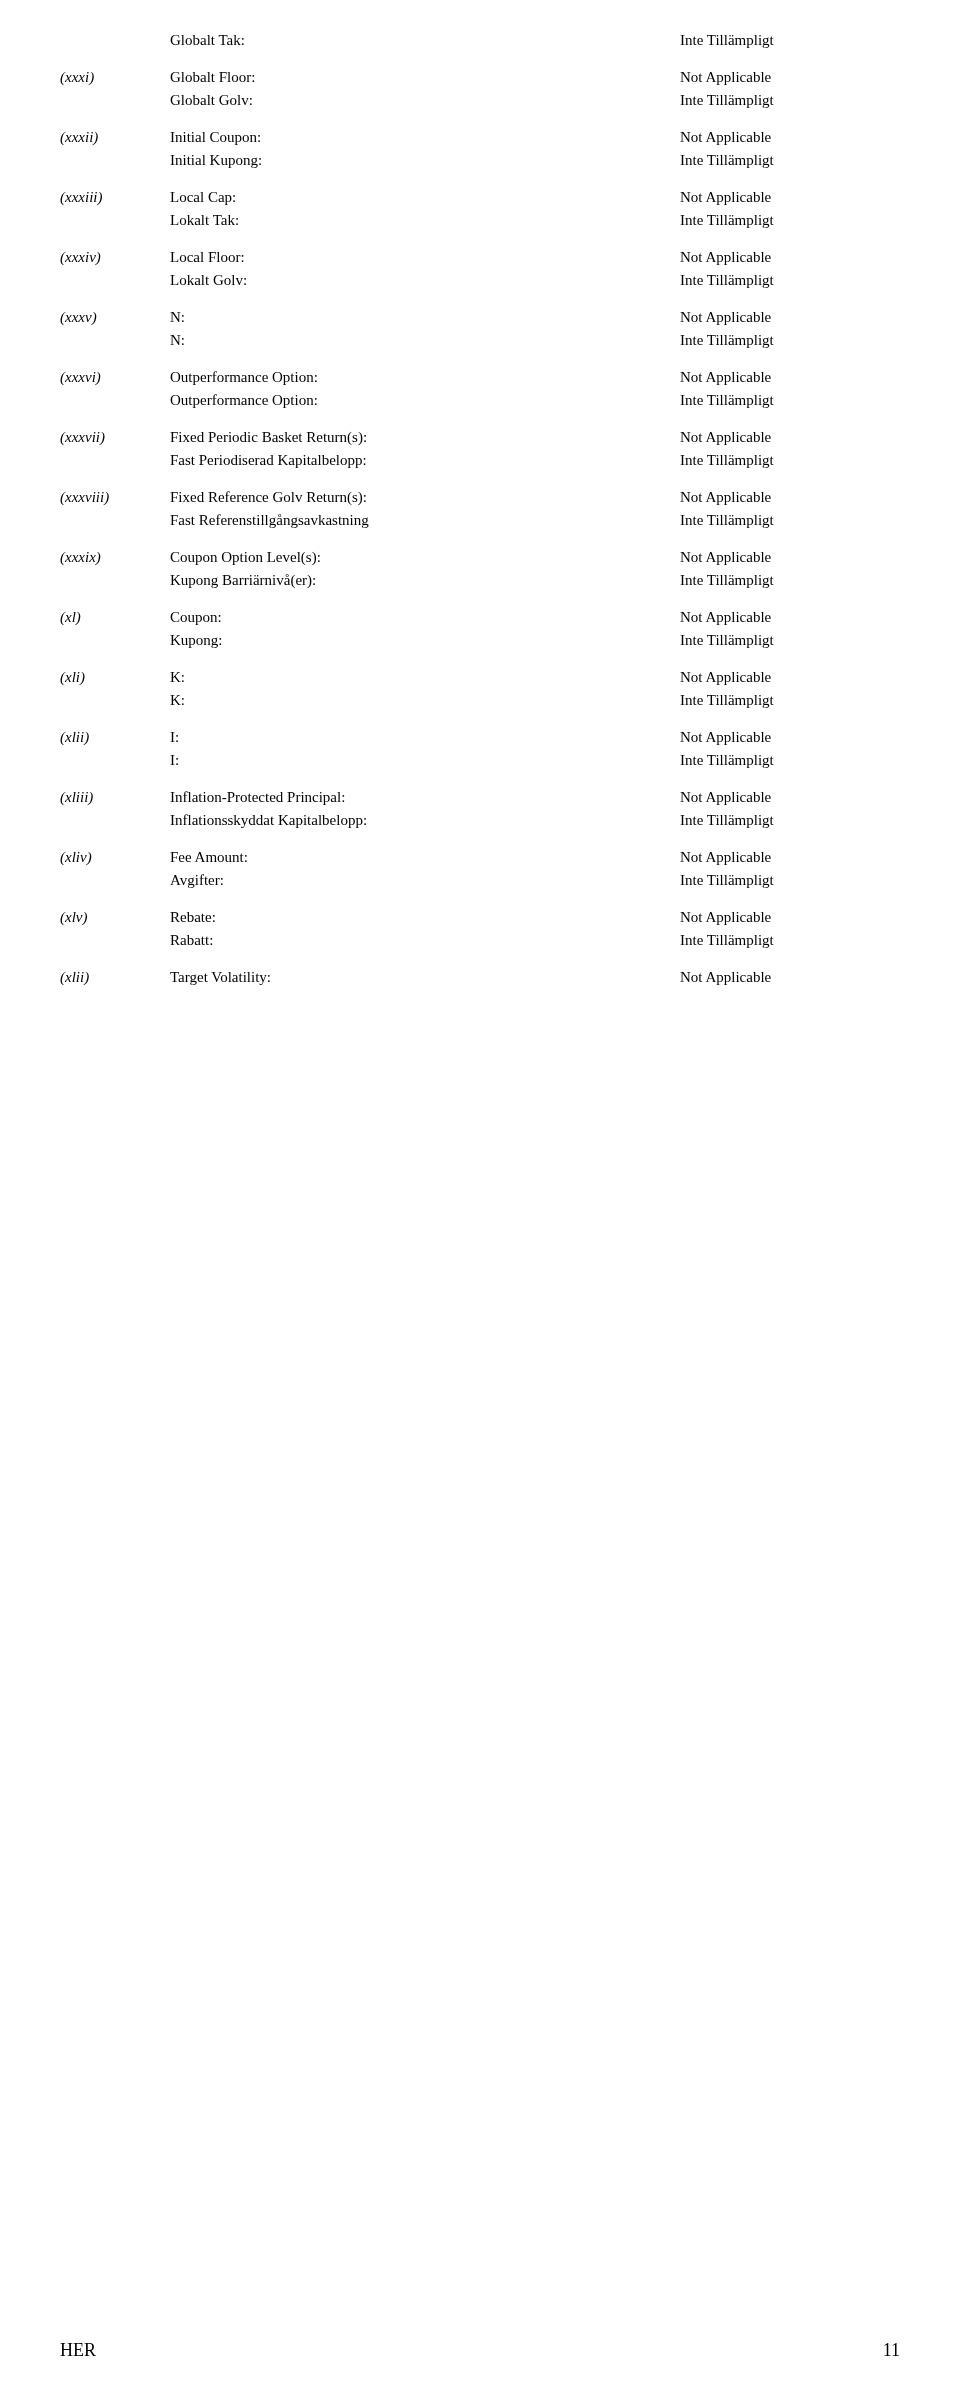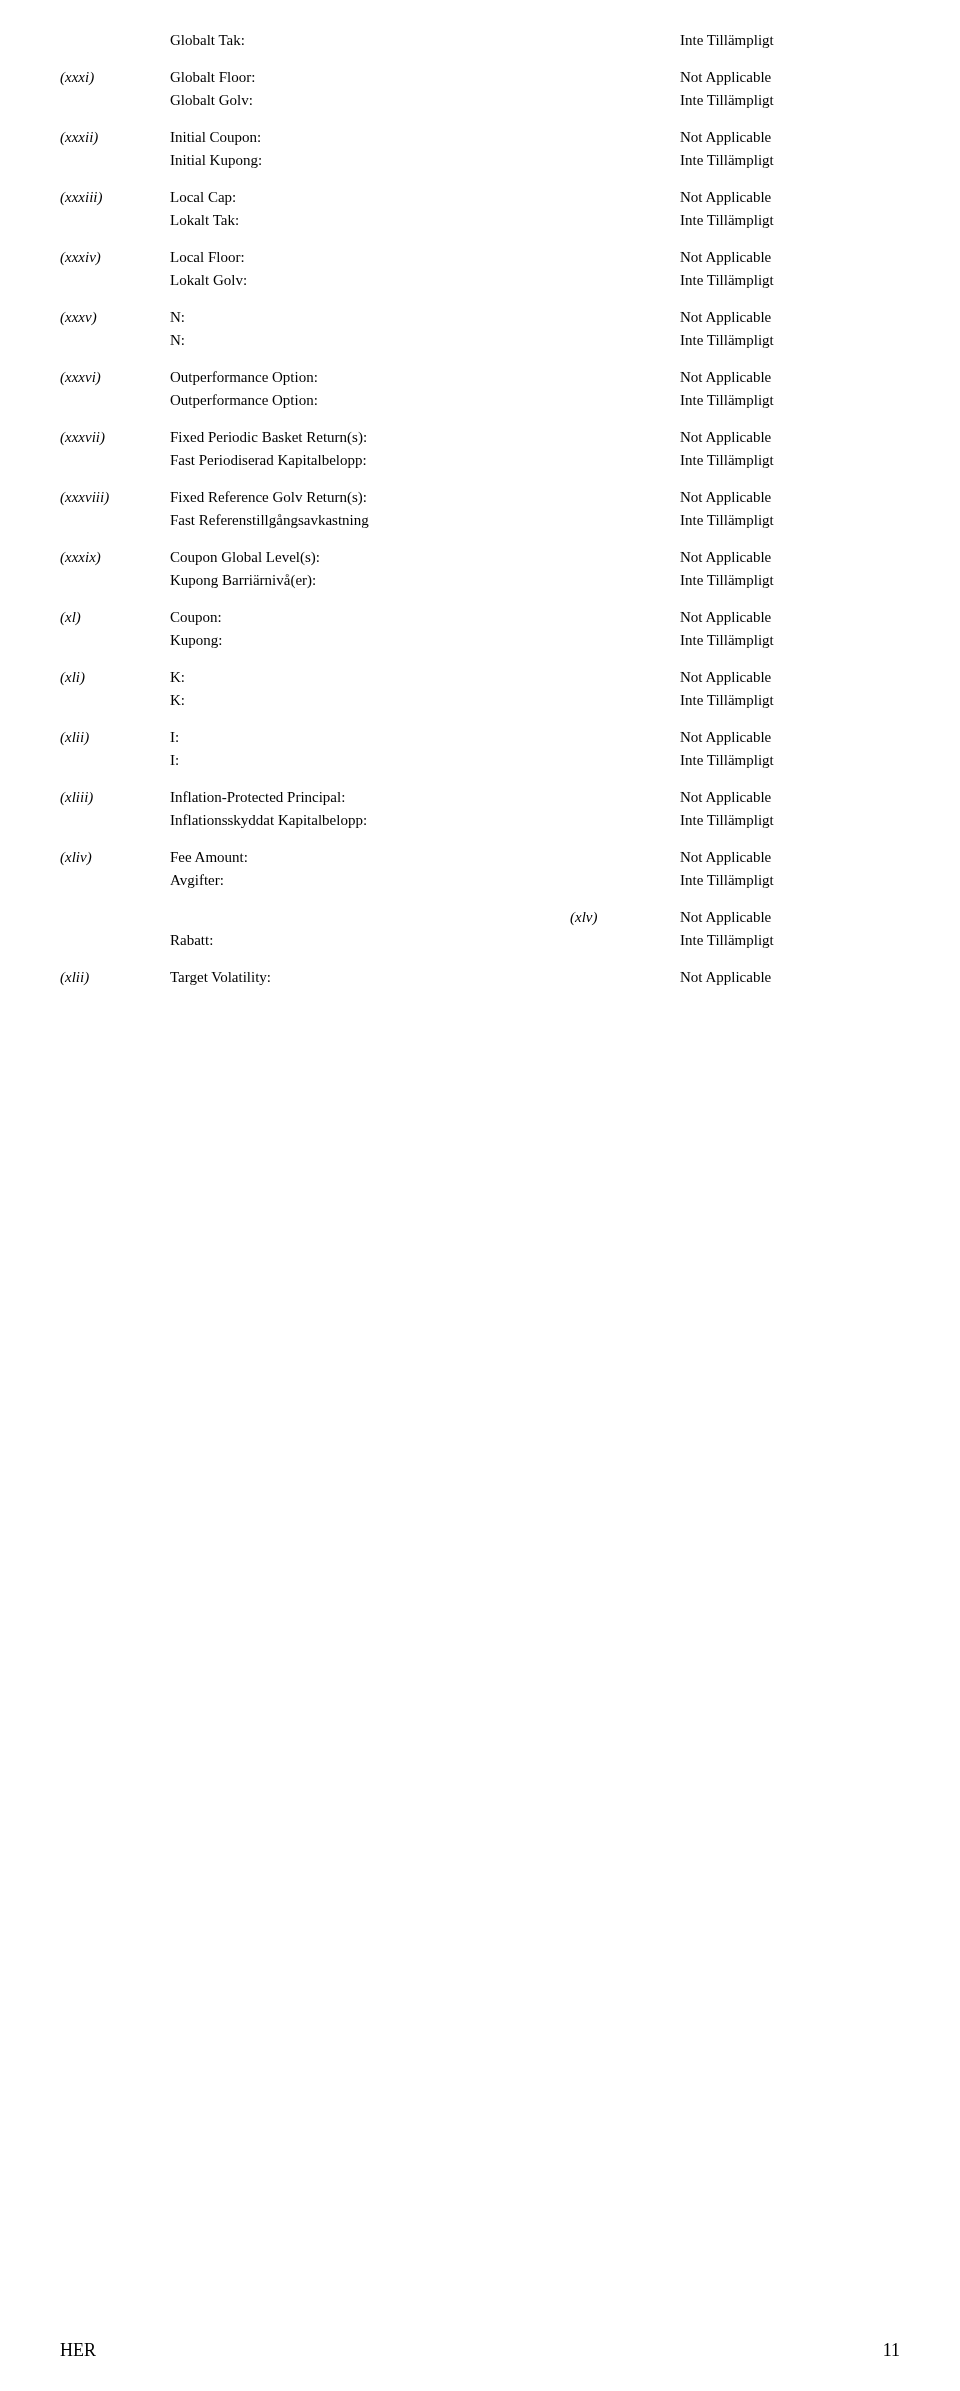--- a/index.html
+++ b/index.html
@@ -27,21 +27,20 @@
 
     .table-section {
       width: 100%;
     }
 
     .row {
       display: flex;
       width: 100%;
       border-bottom: none;
       padding: 0;
-      justify-content: flex-end;
     }
 
     .col-index {
       width: 100px;
       min-width: 100px;
       padding: 8px 10px 4px 0;
       text-align: left;
       font-style: italic;
       vertical-align: top;
     }
@@ -267,21 +266,21 @@
       <div class="col-value">
         <span>Inte Tillämpligt</span>
       </div>
     </div>
 
     <div class="row row-first">
       <div class="col-index">
         <span>(xxxix)</span>
       </div>
       <div class="col-label">
-        <span>Coupon Global Level(s):</span>
+        <span>Coupon Option Level(s):</span>
       </div>
       <div class="col-value">
         <span>Not Applicable</span>
       </div>
     </div>
     <div class="row row-second">
       <div class="col-index"></div>
       <div class="col-label">
         <span>Kupong Barriärnivå(er):</span>
       </div>
@@ -391,20 +390,23 @@
         <span>Avgifter:</span>
       </div>
       <div class="col-value">
         <span>Inte Tillämpligt</span>
       </div>
     </div>
 
     <div class="row row-first">
       <div class="col-index">
         <span>(xlv)</span>
+      </div>
+      <div class="col-label">
+        <span>Rebate:</span>
       </div>
       <div class="col-value">
         <span>Not Applicable</span>
       </div>
     </div>
     <div class="row row-second">
       <div class="col-index"></div>
       <div class="col-label">
         <span>Rabatt:</span>
       </div>

